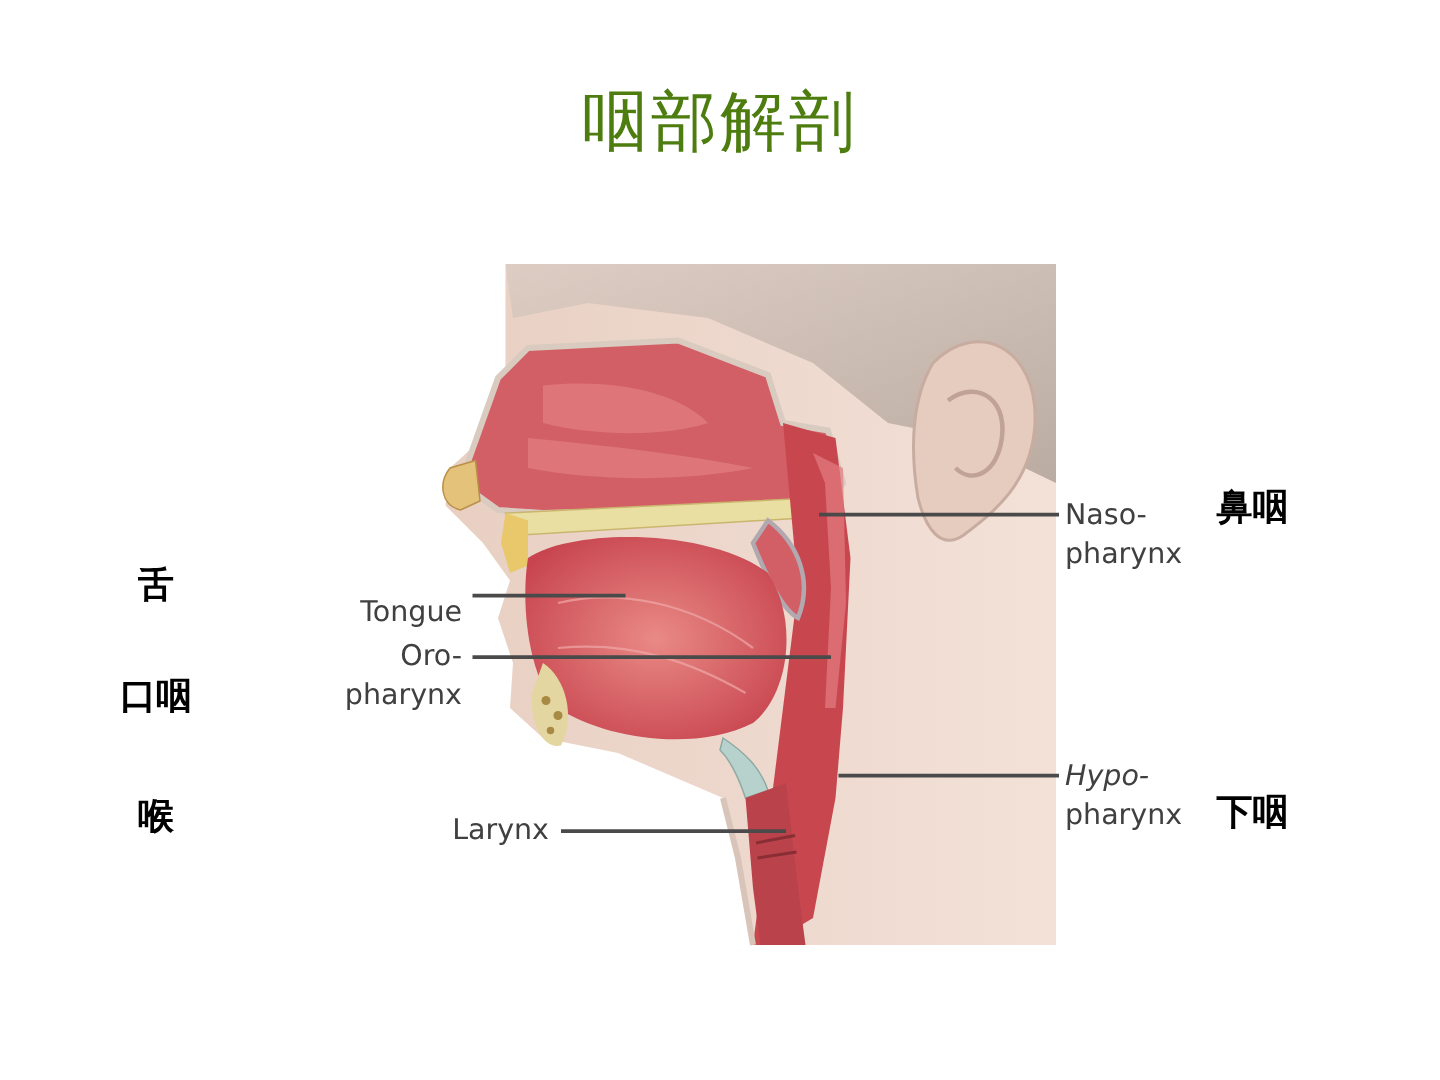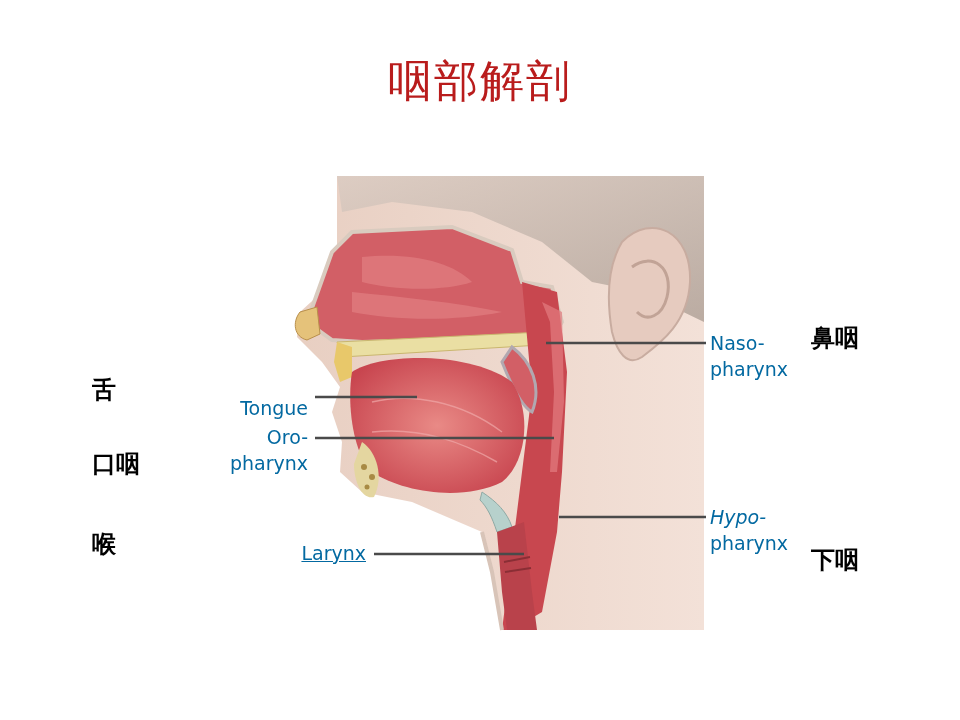--- a/index.html
+++ b/index.html
@@ -1,38 +1,38 @@
 <!DOCTYPE html>
 <html><head>
 <meta charset="utf-8">
 <style>
   html, body { margin:0; padding:0; }
   body { width:960px; height:720px; background:#ffffff; position:relative; overflow:hidden;
          font-family:"DejaVu Serif", serif; }
   .title { position:absolute; left:0; width:960px; top:52px; text-align:center;
-           font-family:"DejaVu Serif", serif; font-size:44px; color:#b91c1c; letter-spacing:2px; }
+           font-family:"DejaVu Serif", serif; font-size:44px; color:#4d7c0f; letter-spacing:2px; }
   .zh { position:absolute; font-family:"DejaVu Sans", sans-serif; font-weight:bold;
         font-size:24px; color:#000; line-height:28px; }
   .figure { position:absolute; left:212px; top:172px; width:600px; height:462px; }
   .figure svg { position:absolute; left:0; top:0; }
-  .en { position:absolute; font-family:"DejaVu Sans", sans-serif; font-size:19px; color:#0369a1;
+  .en { position:absolute; font-family:"DejaVu Sans", sans-serif; font-size:19px; color:#404040;
         line-height:22px; }
   .en.right { text-align:left; }
   .en.leftlab { text-align:right; }
 </style>
 </head>
 <body>
 
 <div class="title">咽部解剖</div>
 
 <div class="zh" style="left:92px; top:376px;">舌</div>
-<div class="zh" style="left:92px; top:450px;text-align:right;">口咽</div>
+<div class="zh" style="left:80px; top:450px;text-align:right;">口咽</div>
 <div class="zh" style="left:92px; top:530px;">喉</div>
 <div class="zh" style="left:811px; top:324px;">鼻咽</div>
-<div class="zh" style="left:811px; top:546px;">下咽</div>
+<div class="zh" style="left:811px; top:527px;">下咽</div>
 
 <div class="figure">
   <svg width="600" height="462" viewBox="0 0 600 462">
     <defs>
       <linearGradient id="hairg" x1="0" y1="0" x2="1" y2="1">
         <stop offset="0" stop-color="#d9cbc2"></stop>
         <stop offset="1" stop-color="#a89a90"></stop>
       </linearGradient>
       <linearGradient id="skin" x1="0" y1="0" x2="1" y2="0">
         <stop offset="0" stop-color="#e8cfc2"></stop>
@@ -87,17 +87,17 @@
     <line x1="103" y1="225" x2="205" y2="225" stroke="#4a4a4a" stroke-width="2.5"></line>
     <line x1="103" y1="266" x2="342" y2="266" stroke="#4a4a4a" stroke-width="2.5"></line>
     <line x1="347" y1="345" x2="494" y2="345" stroke="#4a4a4a" stroke-width="2.5"></line>
     <line x1="162" y1="382" x2="312" y2="382" stroke="#4a4a4a" stroke-width="2.5"></line>
   </svg>
 </div>
 
 <div class="en leftlab" style="left:212px; top:397px; width:96px;">Tongue</div>
 <div class="en leftlab" style="left:212px; top:426px; width:96px;">Oro-</div>
 <div class="en leftlab" style="left:212px; top:452px; width:96px;">pharynx</div>
-<div class="en leftlab" style="left:262px; top:542px; width:104px;text-decoration:underline;">Larynx</div>
+<div class="en leftlab" style="left:262px; top:542px; width:104px;">Larynx</div>
 <div class="en right" style="left:710px; top:332px;">Naso-</div>
 <div class="en right" style="left:710px; top:358px;">pharynx</div>
 <div class="en right" style="left:710px; top:506px;font-style:italic;">Hypo-</div>
 <div class="en right" style="left:710px; top:532px;">pharynx</div>
 
 </body></html>

